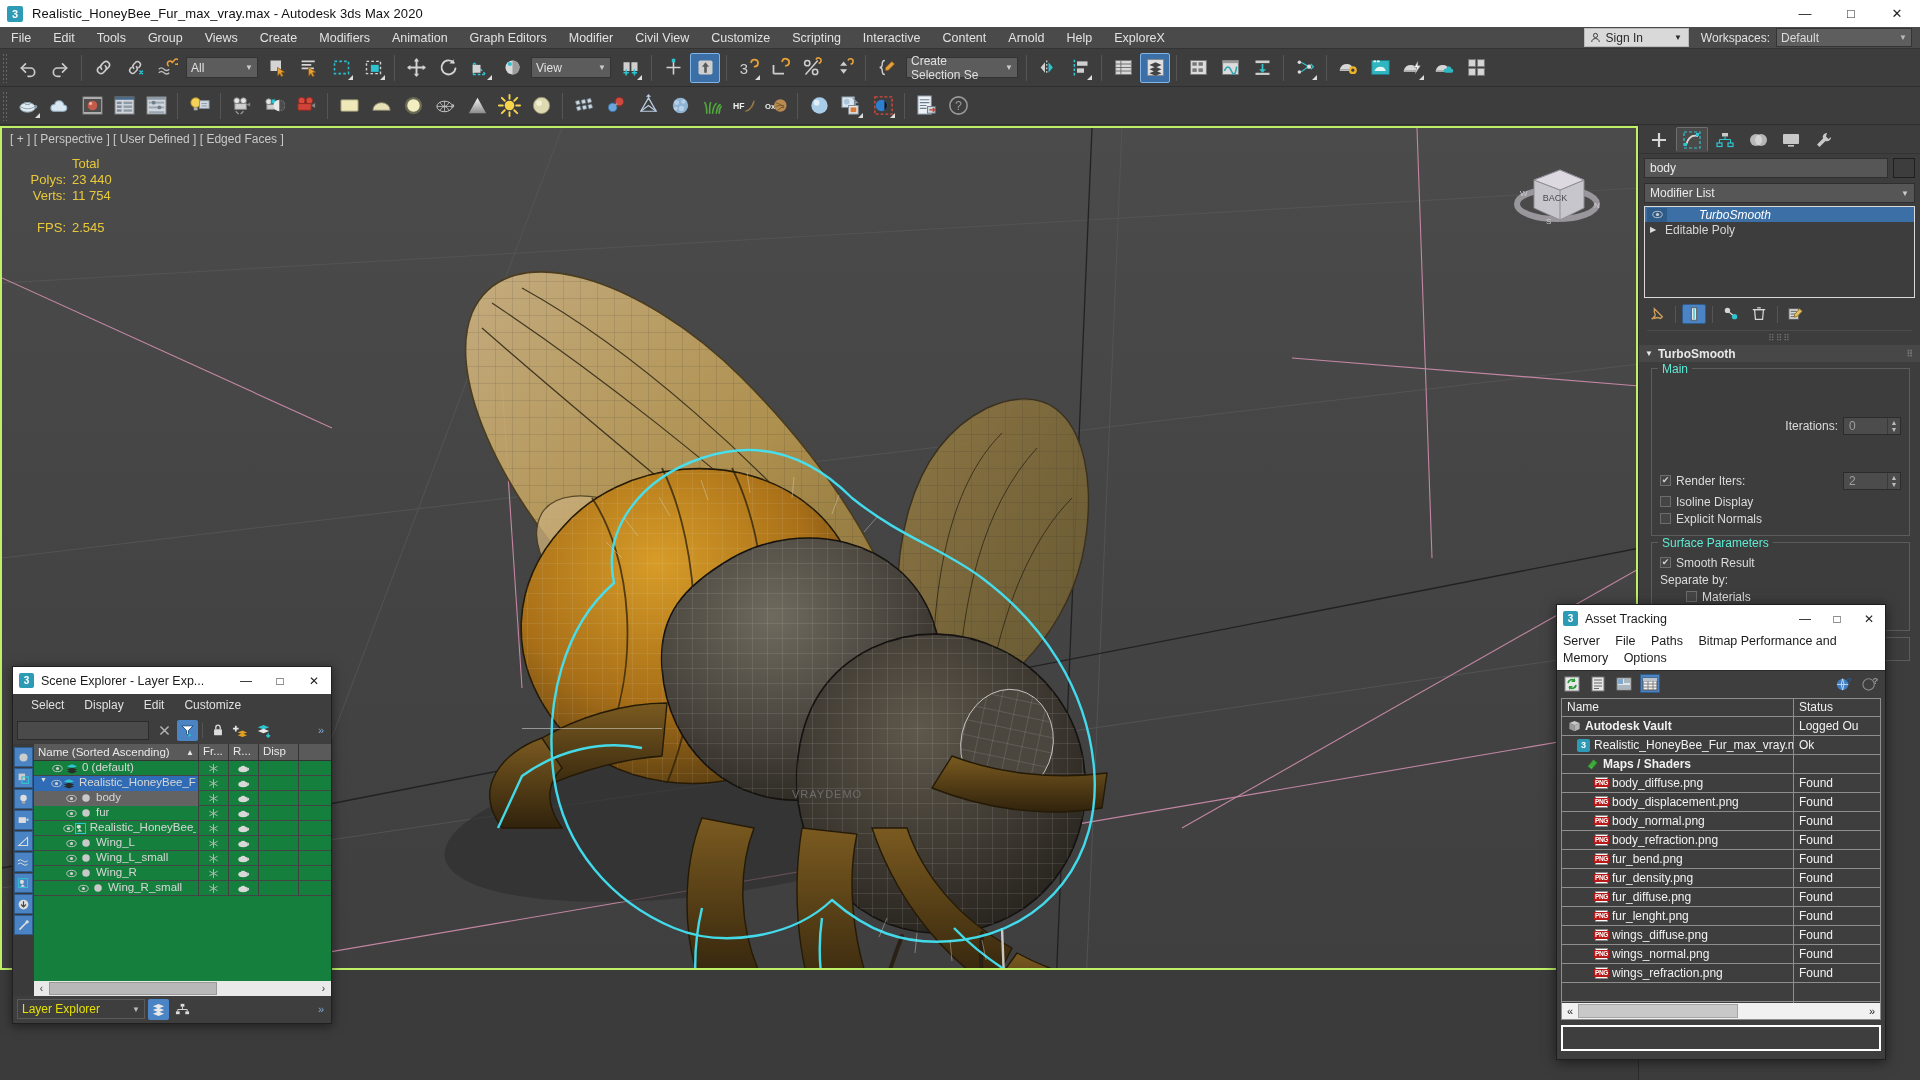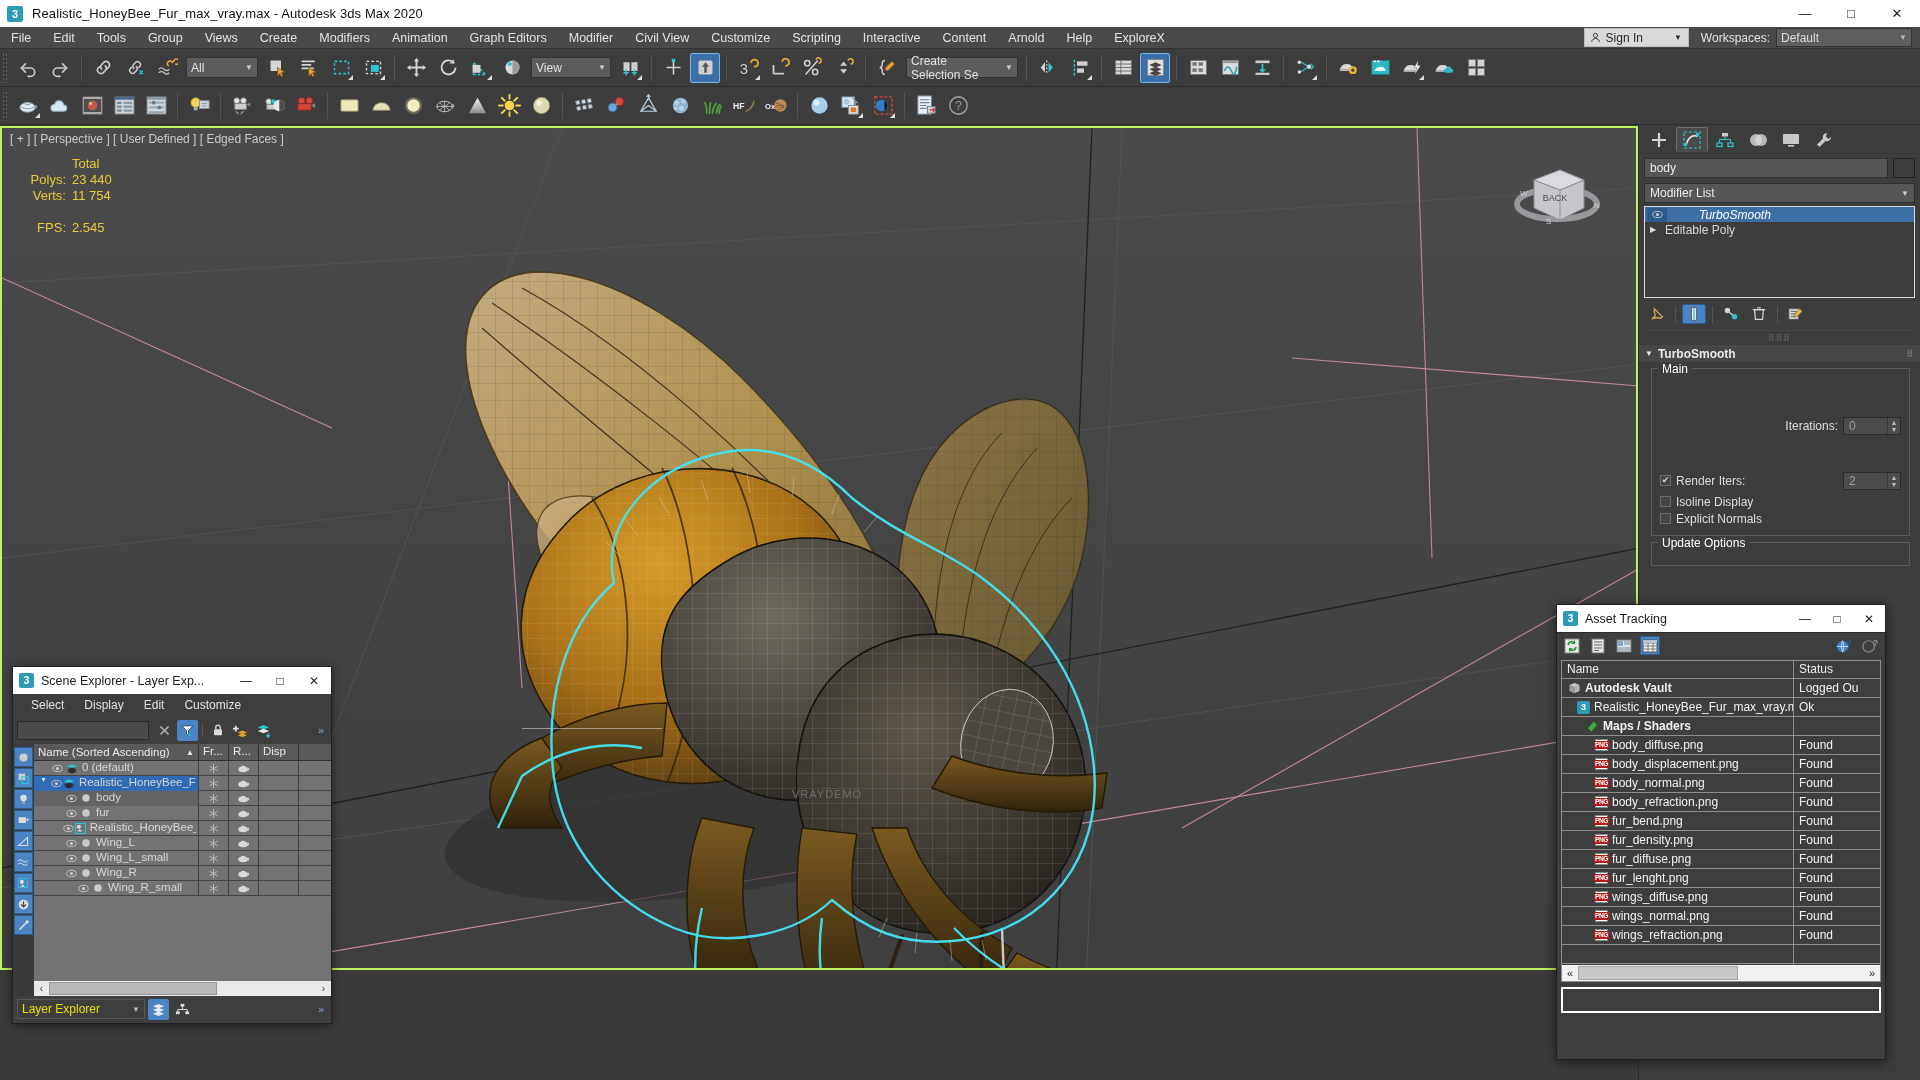--- a/index.html
+++ b/index.html
@@ -152,21 +152,21 @@
   }
   .se-ic { width: 21px; height: 21px; display: flex; align-items: center;
            justify-content: center; border-radius: 2px; }
   .se-ic.on { background: #4a84c4; }
   .se-chev { margin-left: auto; color: #7fa7d4; font-size: 11px; padding-right: 3px; }
   .se-body { display: flex; height: 252px; }
   .se-side { width: 21px; background: #3a3a3a; padding-top: 2px; }
   .se-sideic { width: 19px; height: 20px; margin: 1px 1px; background: #4a84c4;
                border: 1px solid #2f5c8c; display: flex; align-items: center;
                justify-content: center; }
-  .se-list { flex: 1; background: #737373; overflow: hidden; position: relative; }
+  .se-list { flex: 1; background: #15803d; overflow: hidden; position: relative; }
   .se-hdr { display: flex; height: 17px; background: #5a5a5a;
             border-bottom: 1px solid #333; font-size: 11.5px; color: #e8e8e8; }
   .se-hdr div { border-right: 1px solid #333; padding: 1px 4px; white-space: nowrap; overflow: hidden;}
   .se-hdr .c-name { width: 165px; display: flex; align-items: center; }
   .se-hdr .c-name .sortarrow { margin-left: auto; font-size: 8px; }
   .se-hdr .c-fr { width: 30px; }
   .se-hdr .c-r { width: 30px; }
   .se-hdr .c-disp { width: 40px; }
   .se-row { display: flex; height: 15px; font-size: 11.5px; align-items: center;
             border-bottom: 1px solid #444; }
@@ -279,21 +279,21 @@
   .cp-dots { text-align: center; color: #777; font-size: 9px; letter-spacing: 1px;
              border-top: 1px solid #4b4b4b; margin: 3px 8px 0 8px; padding-top: 2px; }
   .cp-rollup { background: #474747; height: 17px; display: flex; align-items: center;
                padding: 0 6px; margin: 2px 0 0 0; font-size: 12px; font-weight: bold;
                color: #e8e8e8; }
   .cp-rollup .tri { font-size: 8px; margin-right: 5px; }
   .cp-rollup .grip2 { margin-left: auto; color: #777; font-size: 9px; letter-spacing:1px; }
   .cp-group { margin: 6px 10px 0 12px; border: 1px solid #5c5c5c; position: relative;
               padding: 11px 8px 8px 8px; }
   .cp-group > .gl { position: absolute; top: -7px; left: 6px; background: #3d3d3d;
-                    padding: 0 4px; font-size: 12px; color: #ffffff; }
+                    padding: 0 4px; font-size: 12px; color: #5eead4; }
   .cp-fieldrow { display: flex; align-items: center; height: 19px; margin-bottom: 3px; margin-top: 36px; }
   .cp-fieldrow .lab { font-size: 12px; color: #dcdcdc; margin-right: 5px; }
   .cp-fieldrow .lab.right { margin-left: auto; }
   .cp-spin { width: 58px; height: 18px; background: #4c4c4c; border: 1px solid #2c2c2c;
              display: flex; align-items: center; }
   .cp-spin .val { flex: 1; padding-left: 5px; font-size: 12px; color: #9e9e9e; }
   .cp-spin .arrows { width: 13px; height: 16px; display: flex; flex-direction: column;
                      align-items: center; justify-content: center; color: #bbb; font-size: 7px;
                      border-left: 1px solid #3a3a3a; }
   .ckbox { width: 11px; height: 11px; background: #454545; border: 1px solid #6d6d6d;
@@ -1501,20 +1501,27 @@
   <div class="asset">
     <div class="at-title">
       <div class="ico">3</div>
       <div class="txt">Asset Tracking</div>
       <div class="wbtns">
         <div class="wbtn">—</div>
         <div class="wbtn">□</div>
         <div class="wbtn">✕</div>
       </div>
     </div>
+    <div class="at-menu">
+      <span>Server</span>
+      <span>File</span>
+      <span>Paths</span>
+      <span>Bitmap Performance and Memory</span>
+      <span>Options</span>
+    </div>
     <div class="at-tools">
       <div class="at-ic">
         <svg width="16" height="16" viewBox="0 0 16 16">
             <rect x="1" y="1" width="14" height="14" fill="#e8e8e8" stroke="#888"></rect>
             <path d="M4 7a4 4 0 0 1 7-2" fill="none" stroke="#2a9a3a" stroke-width="1.8"></path>
             <path d="M11 2v4h-4" fill="#2a9a3a"></path>
             <path d="M12 9a4 4 0 0 1-7 2" fill="none" stroke="#2a9a3a" stroke-width="1.8"></path>
             <path d="M5 14v-4h4" fill="#2a9a3a"></path>
           </svg>
       </div>
@@ -1844,19 +1851,37 @@
       <div class="cp-ckrow">
         <span class="ckbox"></span>
         <span>Isoline Display</span>
       </div>
       <div class="cp-ckrow">
         <span class="ckbox"></span>
         <span>Explicit Normals</span>
       </div>
     </div>
 
+    <div class="cp-group">
+      <span class="gl">Surface Parameters</span>
+      <div class="cp-ckrow">
+        <span class="ckbox on"></span>
+        <span>Smooth Result</span>
+      </div>
+      <div class="cp-ckrow">
+        <span>Separate by:</span>
+      </div>
+      <div class="cp-ckrow cp-indent">
+        <span class="ckbox"></span>
+        <span>Materials</span>
+      </div>
+      <div class="cp-ckrow cp-indent">
+        <span class="ckbox"></span>
+        <span>Smoothing Groups</span>
+      </div>
+    </div>
 
     <div class="cp-group" style="height:24px">
       <span class="gl">Update Options</span>
     </div>
   </div>
 
 </div>
 
 </body></html>

